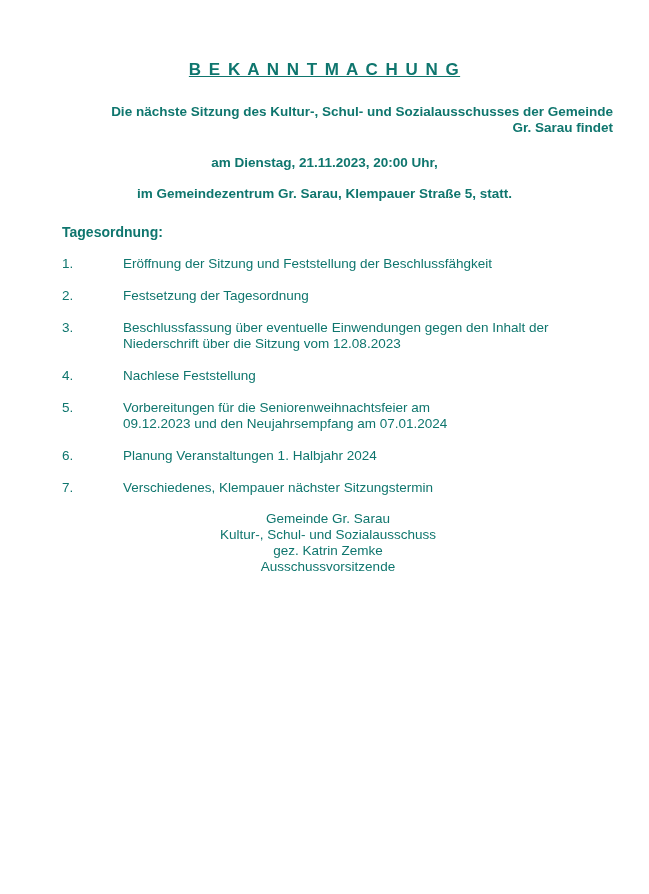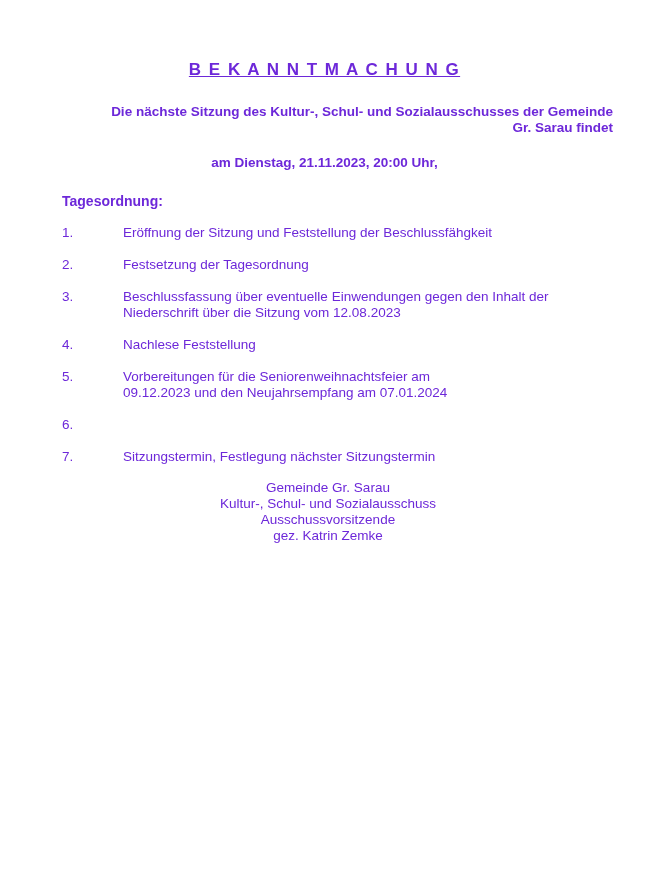--- a/index.html
+++ b/index.html
@@ -7,21 +7,21 @@
     margin: 0;
     padding: 0;
     background: #ffffff;
   }
   .page {
     position: relative;
     width: 649px;
     height: 754px;
     margin: 0 auto;
     background: #ffffff;
-    color: #6d28d9;
+    color: #0f766e;
     font-family: "Liberation Sans", "DejaVu Sans", sans-serif;
     font-size: 13.5px;
     line-height: 16px;
     padding-top: 59px;
     overflow: hidden;
   }
   .doc-title {
     margin: 0 40px;
     text-align: center;
     font-size: 17px;
@@ -63,20 +63,21 @@
 
 <div class="page">
 
   <h1 class="doc-title">B E K A N N T M A C H U N G</h1>
 
   <p class="center-block intro prewrap">Die nächste Sitzung des Kultur-, Schul- und Sozialausschusses der Gemeinde
 Gr. Sarau findet</p>
 
   <p class="center-block datetime">am Dienstag, 21.11.2023, 20:00 Uhr,</p>
 
+  <p class="center-block location">im Gemeindezentrum Gr. Sarau, Klempauer Straße 5, statt.</p>
 
   <h2 class="agenda-heading">Tagesordnung:</h2>
 
   <div class="agenda-list">
 
     <div class="agenda-item">
       <span class="num">1.</span>
       <span class="txt prewrap">Eröffnung der Sitzung und Feststellung der Beschlussfähgkeit</span>
     </div>
 
@@ -97,34 +98,35 @@
     </div>
 
     <div class="agenda-item">
       <span class="num">5.</span>
       <span class="txt prewrap">Vorbereitungen für die Seniorenweihnachtsfeier am
 09.12.2023 und den Neujahrsempfang am 07.01.2024</span>
     </div>
 
     <div class="agenda-item">
       <span class="num">6.</span>
+      <span class="txt prewrap">Planung Veranstaltungen 1. Halbjahr 2024</span>
     </div>
 
     <div class="agenda-item">
       <span class="num">7.</span>
-      <span class="txt prewrap">Sitzungstermin, Festlegung nächster Sitzungstermin</span>
+      <span class="txt prewrap">Verschiedenes, Klempauer nächster Sitzungstermin</span>
     </div>
 
   </div>
 
   <div class="footer-block">
 
 
     <div class="signature">
       <span class="sig-line">Gemeinde Gr. Sarau</span>
       <span class="sig-line">Kultur-, Schul- und Sozialausschuss</span>
+      <span class="sig-line">gez. Katrin Zemke</span>
       <span class="sig-line">Ausschussvorsitzende</span>
-      <span class="sig-line">gez. Katrin Zemke</span>
     </div>
 
   </div>
 
 </div>
 
 </body></html>

